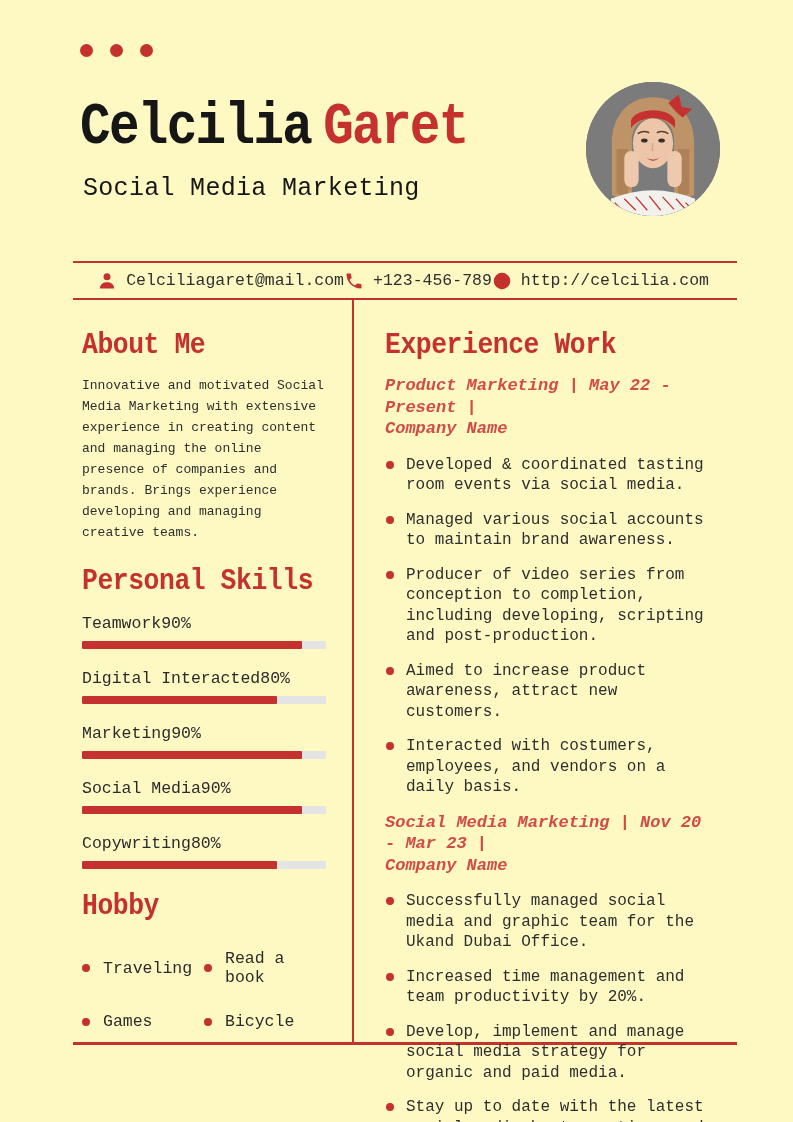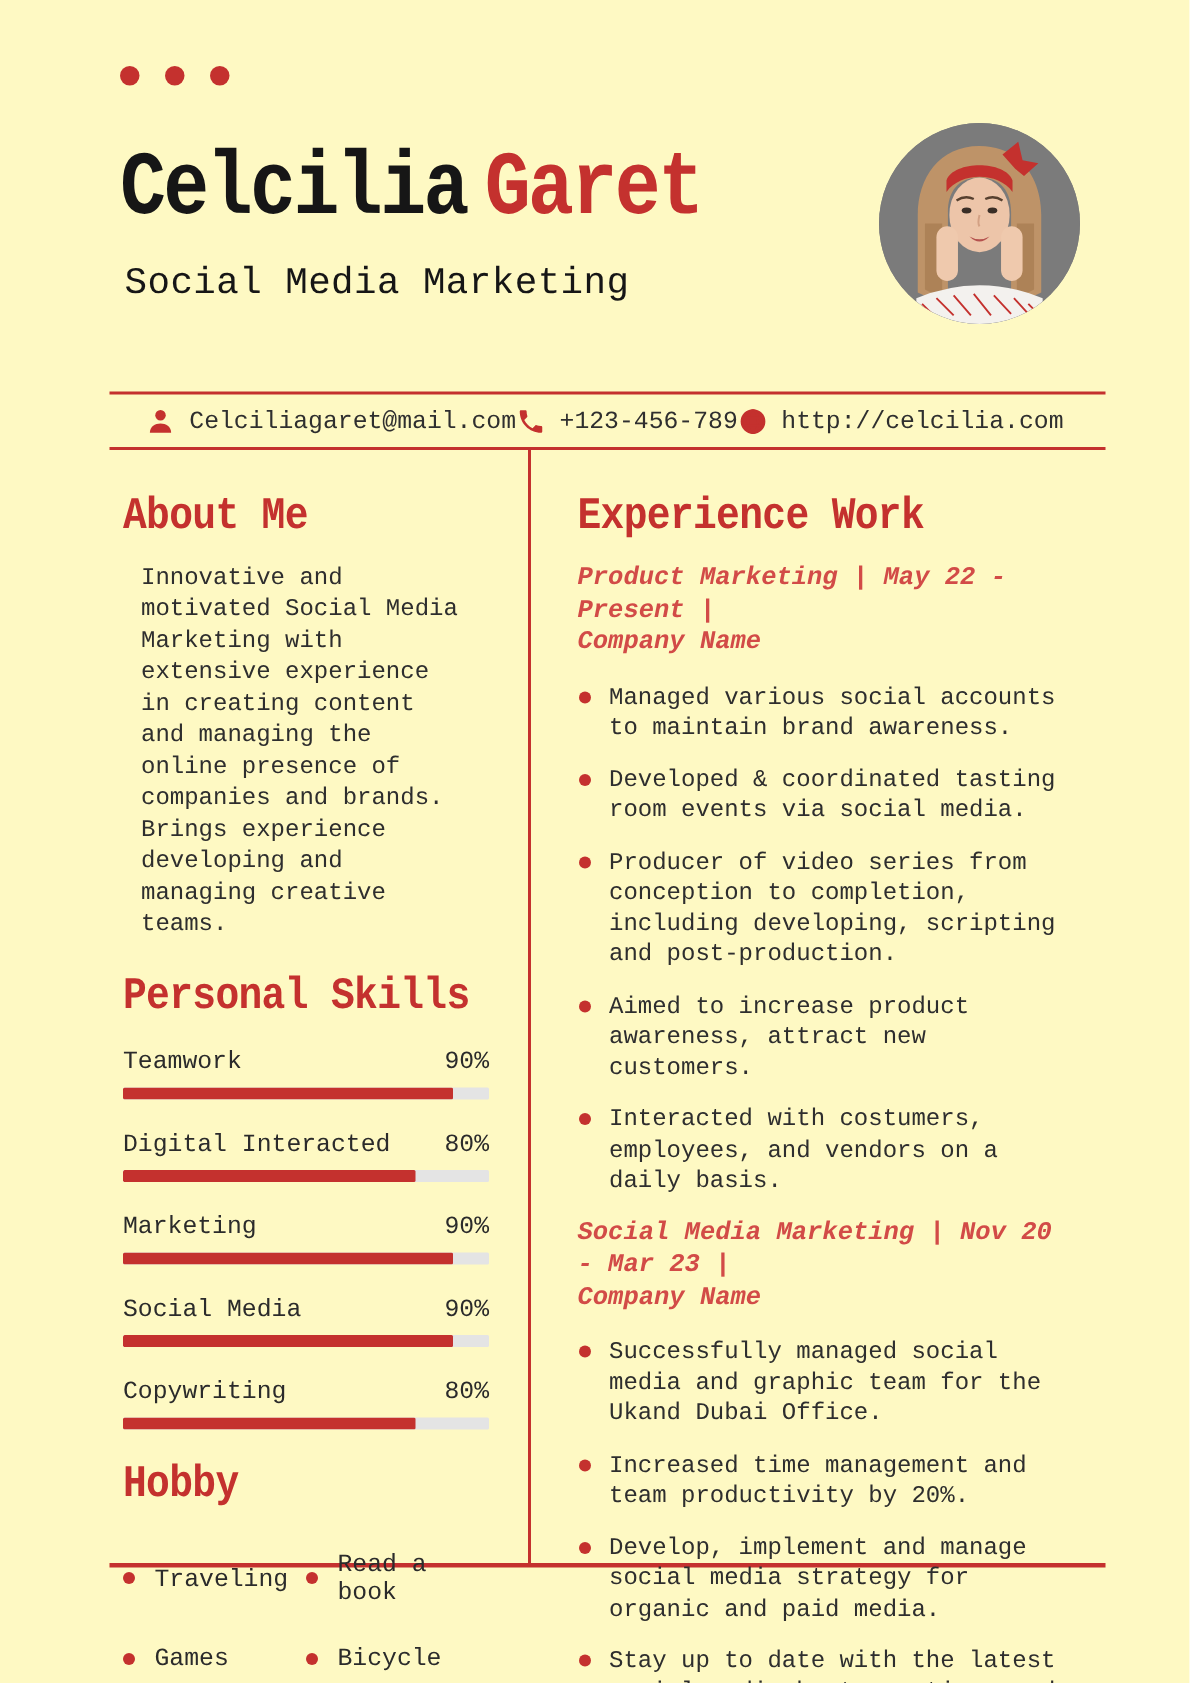--- a/index.html
+++ b/index.html
@@ -47,26 +47,26 @@
   .v-divider{position:absolute;left:352px;top:300px;width:2px;height:742px;background:var(--accent);}
   .bottom-rule{position:absolute;left:73px;top:1042px;width:664px;height:2.5px;background:var(--accent);}
   .col-left{position:absolute;left:82px;top:328px;width:244px;}
   .col-right{position:absolute;left:385px;top:328px;width:332px;}
   .section-title{
     margin:0;font-size:30px;font-weight:700;color:var(--accent);
     letter-spacing:-.5px;white-space:nowrap;transform:scaleX(.88);transform-origin:left;
     line-height:34px;
   }
   
-  .about-text{margin:13px 12px 0;font-size:16px;line-height:21px;color:var(--text);}
+  .about-text{margin:13px 0 0;font-size:13px;line-height:21px;color:var(--text);}
   
   .skills-block{margin-top:21px;}
   .skills-list{margin-top:16px;}
   .skill{margin-bottom:20px;}
-  .skill-head{display:flex;justify-content:space-between;align-items:baseline;font-size:16.5px;color:#2b2b2b;margin-bottom:8px;}
+  .skill-head{display:flex;align-items:baseline;font-size:16.5px;color:#2b2b2b;margin-bottom:8px;}
   .skill-track{height:8px;background:var(--track);border-radius:1px;overflow:hidden;}
   .skill-fill{height:100%;background:var(--accent);border-radius:1px;}
   
   .hobby-block{margin-top:12px;}
   .hobby-grid{margin-top:26px;display:grid;grid-template-columns:122px 1fr;row-gap:25px;}
   .hobby-item{display:flex;align-items:center;font-size:16.5px;color:#2b2b2b;}
   .dot-bullet{width:8px;height:8px;border-radius:50%;background:var(--accent);margin-right:13px;flex:none;}
   
   .job-heading{margin:13px 0 0;font-size:17px;line-height:21.5px;font-style:italic;font-weight:600;color:var(--accent-soft);}
   .bullets{list-style:none;margin:15px 0 0;padding:0;}
@@ -238,23 +238,23 @@
 
   <div class="col-right">
     <section>
       <h2 class="section-title">Experience Work</h2>
       <div>
 
           <div class="job">
             <p class="job-heading"><span>Product Marketing | May 22 -Present |</span><br><span>Company Name</span></p>
             <ul class="bullets">
 
+                <li>Developed &amp; coordinated tasting room events via social media.</li>
+
                 <li>Managed various social accounts to maintain brand awareness.</li>
-
-                <li>Developed &amp; coordinated tasting room events via social media.</li>
 
                 <li>Producer of video series from conception to completion, including developing, scripting and post-production.</li>
 
                 <li>Aimed to increase product awareness, attract new customers.</li>
 
                 <li>Interacted with costumers, employees, and vendors on a daily basis.</li>
               </ul>
           </div>
 
           <div class="job">

